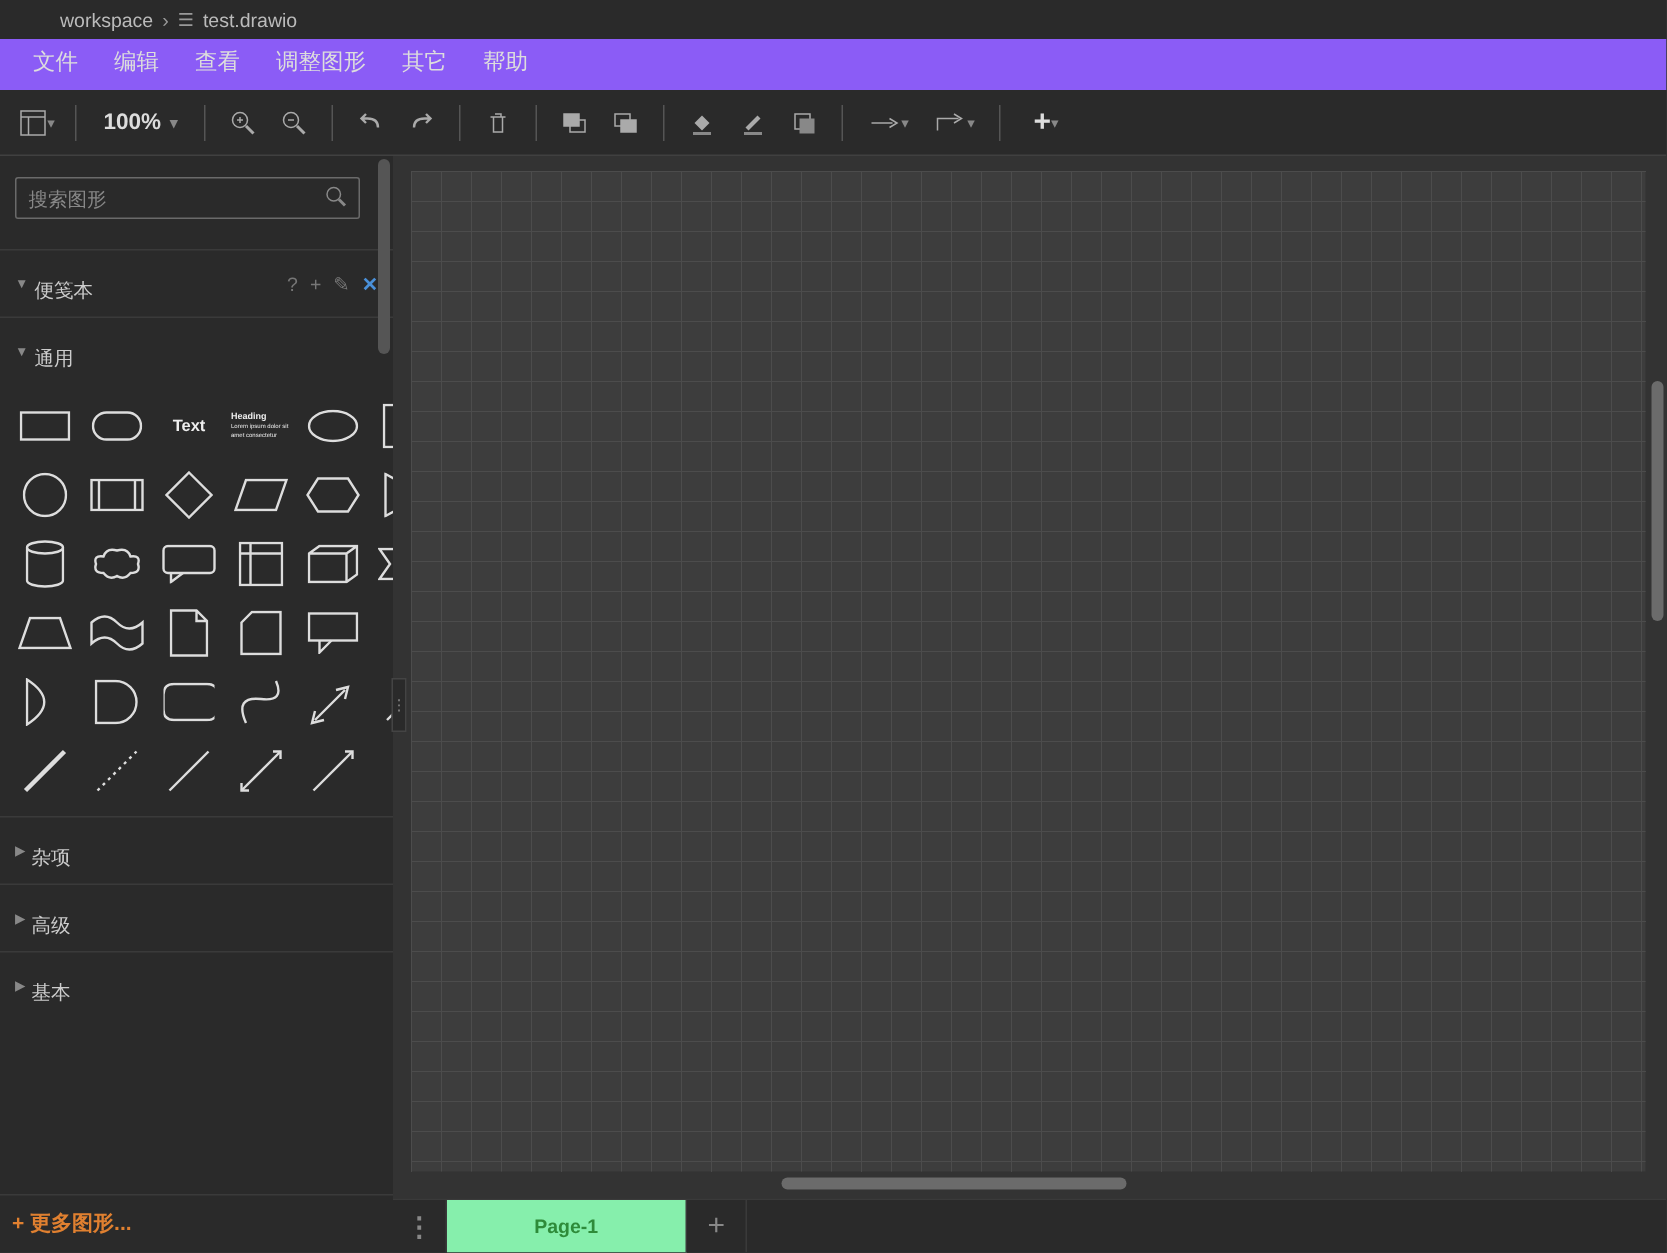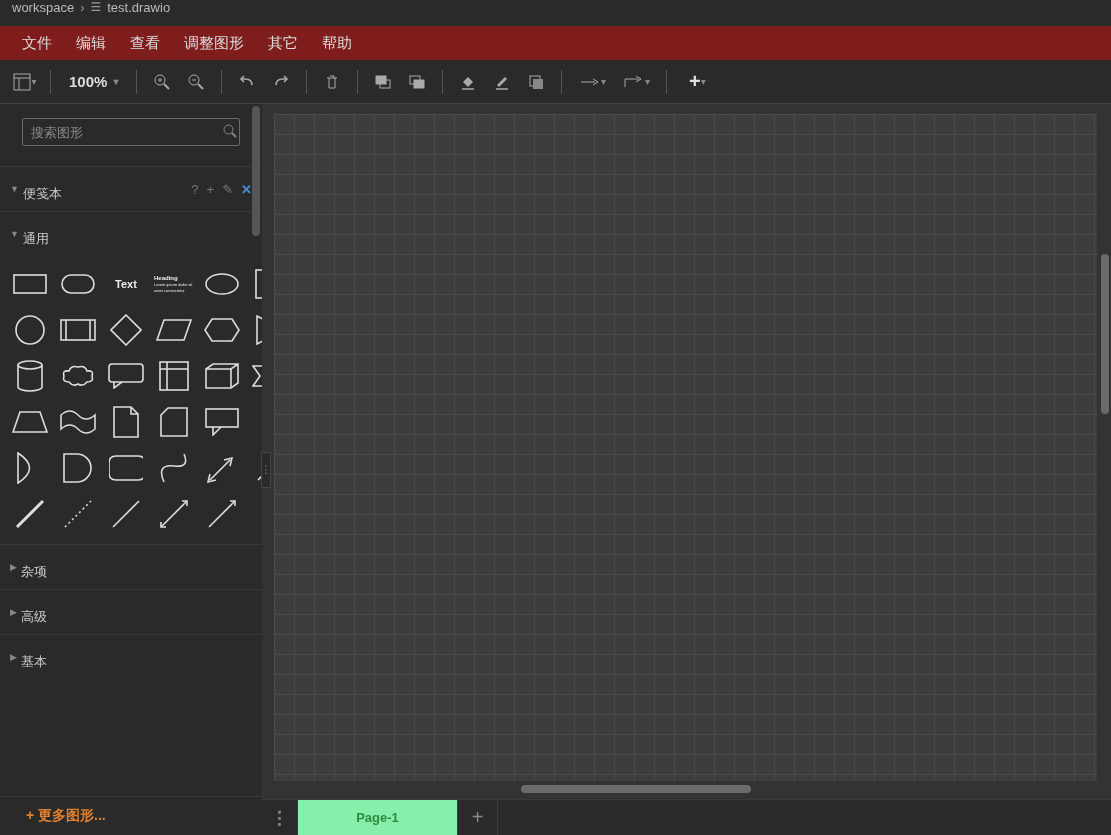--- a/index.html
+++ b/index.html
@@ -7,34 +7,35 @@
     width: 1111px; height: 835px;
     background: #2a2a2a;
     font-family: Arial, sans-serif;
     font-size: 13px;
     color: #ccc;
     overflow: hidden;
   }
   
   .breadcrumb {
     height: 26px;
-    display: flex; 
+    display: flex; align-items: center;
     padding: 0 12px;
     background: #2a2a2a;
     color: #bbb;
     font-size: 13px;
+    margin-left: 28px;
   }
   .breadcrumb .sep { margin: 0 6px; color: #999; }
   .breadcrumb .file-icon { margin-right: 6px; color: #999; font-size: 12px; }
   
   .menubar {
     height: 34px;
-    display: flex; align-items: center;
+    display: flex; 
     padding: 0 10px;
-    background: #7f1d1d;
+    background: #8b5cf6;
   }
   .menubar .menu-item {
     padding: 6px 12px;
     color: #ddd;
     font-size: 15px;
     cursor: pointer;
   }
   
   .toolbar {
     height: 44px;
@@ -73,21 +74,21 @@
   }
   .sidebar-scroll {
     width: 8px;
     background: #555;
     position: absolute;
     right: 2px;
     top: 2px;
     height: 130px;
     border-radius: 4px;
   }
-  .search-wrap { padding: 14px 22px 10px 10px; margin-left: 12px; }
+  .search-wrap { padding: 14px 22px 10px 10px; }
   .search-box {
     display: flex; align-items: center;
     border: 1px solid #6a6a6a;
     background: #2a2a2a;
     height: 28px;
     border-radius: 2px;
   }
   .search-box input {
     flex: 1; background: transparent; border: none;
     color: #ccc; padding: 0 8px; font-size: 13px;
@@ -125,21 +126,21 @@
   .shape-cell {
     width: 40px; height: 36px;
     display: flex; align-items: center; justify-content: center;
     cursor: pointer;
   }
   .shape-cell svg { stroke: #ddd; fill: none; stroke-width: 1.6; }
   .shape-text { color:#eee; font-size:11px; font-weight:bold; }
   .shape-heading { color:#eee; font-size:6px; line-height:1; }
   .more-shapes {
     border-top: 1px solid #3a3a3a;
-    padding: 10px 26px;
+    padding: 10px 8px;
     color: #e08030;
     font-size: 14px;
     font-weight: bold;
     cursor: pointer;
   }
   .sidebar-middle { flex:1; overflow:hidden; }
   
   .canvas-wrap { flex:1; display:flex; flex-direction:column; background:#333; position:relative; }
   .collapse-handle {
     width: 10px; height: 36px;

